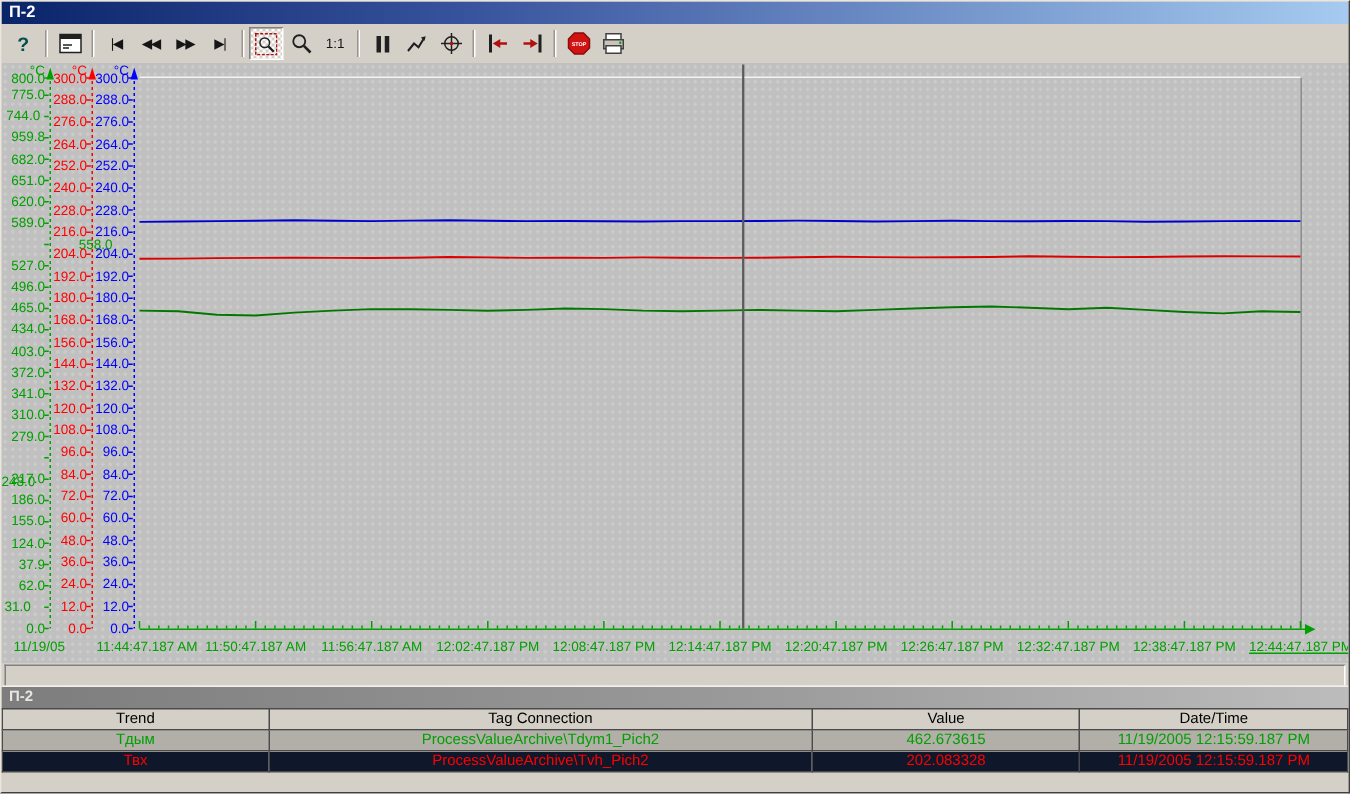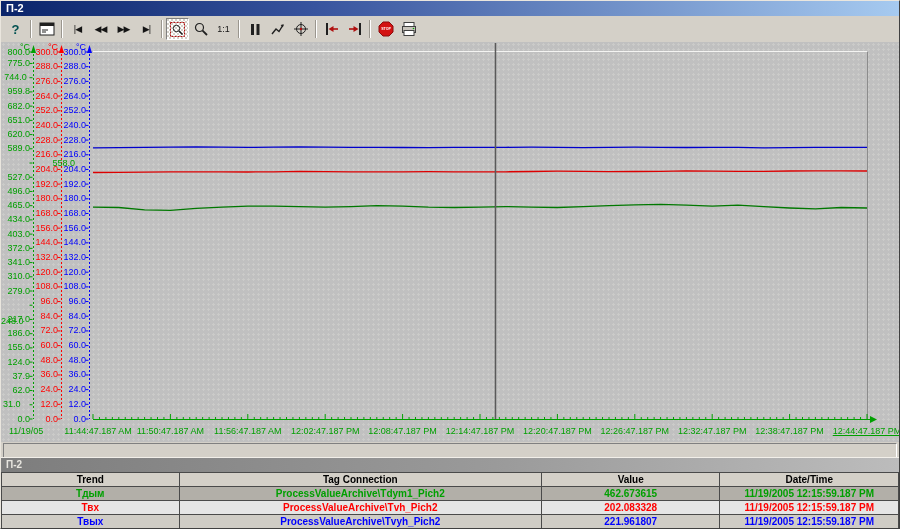--- a/index.html
+++ b/index.html
@@ -28,24 +28,24 @@
   .xdate{position:absolute;font-size:9px;white-space:nowrap;}
   .statusbar{height:15px;padding:1px 2px 0 2px;box-sizing:border-box;background:#d4d0c8;}
   .status-field{height:13px;border:1px solid;border-color:#808080 #ffffff #ffffff #808080;
     font-size:11px;line-height:12px;padding:0 3px;color:#000;white-space:pre;overflow:hidden;}
   .subwindow{height:71px;border-top:1px solid #f2efe9;background:#d4d0c8;box-sizing:border-box;}
   .sub-titlebar{height:14px;background:linear-gradient(90deg,#7d7d7d 0%,#9a9a9a 55%,#bcbcbc 100%);
     padding:0 5px;display:flex;align-items:center;}
   .sub-title-text{color:#e8e6e0;font-size:10px;font-weight:bold;line-height:14px;}
   table.trend{width:100%;border-collapse:collapse;table-layout:fixed;font-size:10px;}
   table.trend th,table.trend td{border:1px solid #4a4a4a;height:13px;padding:0 2px;text-align:center;
-    overflow:hidden;white-space:nowrap;font-weight:bold;}
+    overflow:hidden;white-space:nowrap;font-weight:normal;}
   table.trend thead th{background:#d4d0c8;color:#000;}
   tr.r0{background:#b2afa8;}
-  tr.r1{background:#e5e5e5;}
+  tr.r1{background:#0f172a;}
   tr.r2{background:#cfccc5;}
 </style>
 </head>
 <body>
 
 <div class="window">
 
   <div class="titlebar">
     <span class="title-text">П-2</span>
   </div>
@@ -490,23 +490,17 @@
           <td>ProcessValueArchive\Tdym1_Pich2</td>
           <td>462.673615</td>
           <td>11/19/2005 12:15:59.187 PM</td>
         </tr>
         <tr class="r1" style="color: rgb(255, 0, 0);">
           <td>Твх</td>
           <td>ProcessValueArchive\Tvh_Pich2</td>
           <td>202.083328</td>
           <td>11/19/2005 12:15:59.187 PM</td>
         </tr>
-        <tr class="r2" style="color: rgb(0, 0, 255);">
-          <td>Твых</td>
-          <td>ProcessValueArchive\Tvyh_Pich2</td>
-          <td>221.961807</td>
-          <td>11/19/2005 12:15:59.187 PM</td>
-        </tr>
       </tbody>
     </table>
   </div>
 
 </div>
 
 </body></html>

